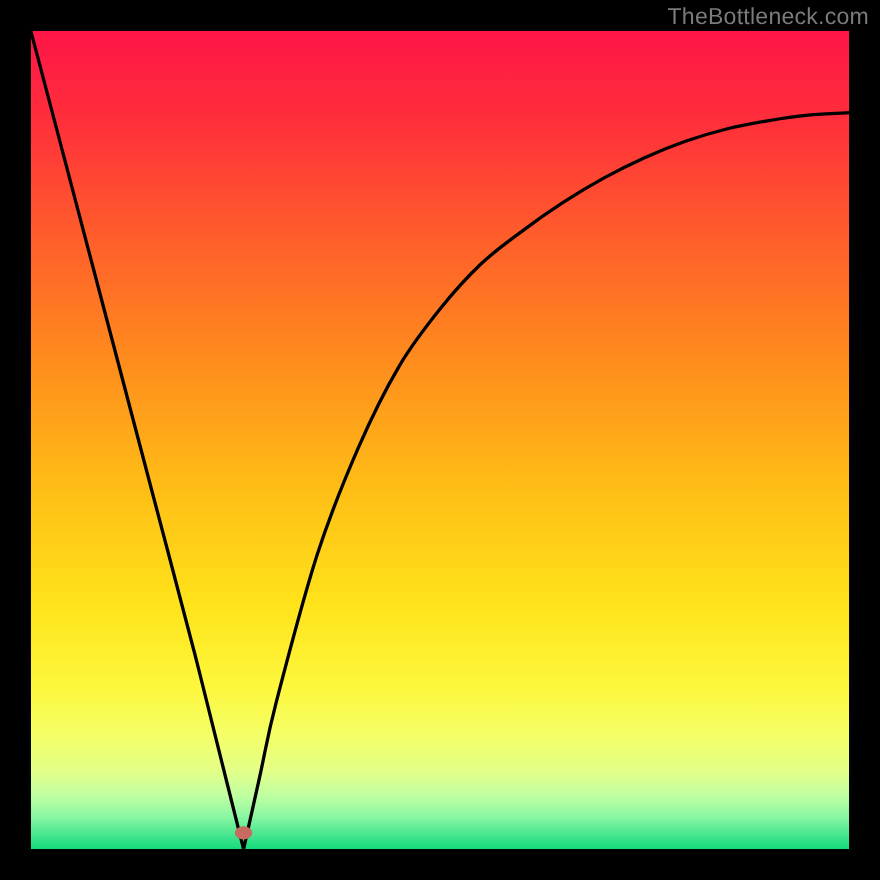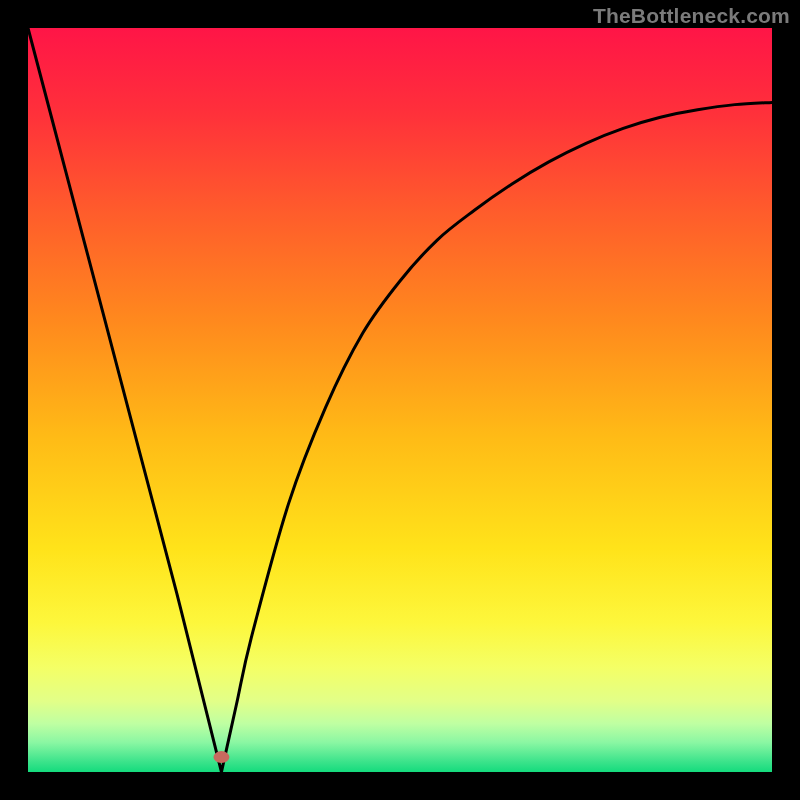--- a/index.html
+++ b/index.html
@@ -17,21 +17,21 @@
     width: 744px;
     height: 744px;
     background: #000;
   }
   .attribution {
     position: absolute;
     top: 4px;
     right: 10px;
     font-family: Arial, Helvetica, sans-serif;
     font-size: 21px;
-    font-weight: bold;
+    font-weight: normal;
     color: #7b7b7b;
     letter-spacing: 0.2px;
   }
   svg {
     display: block;
   }
 </style>
 </head>
 <body>
 

